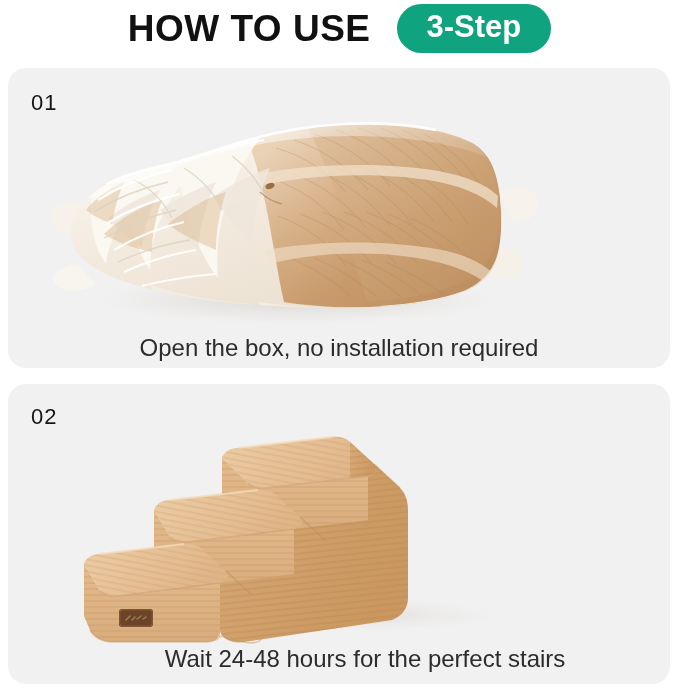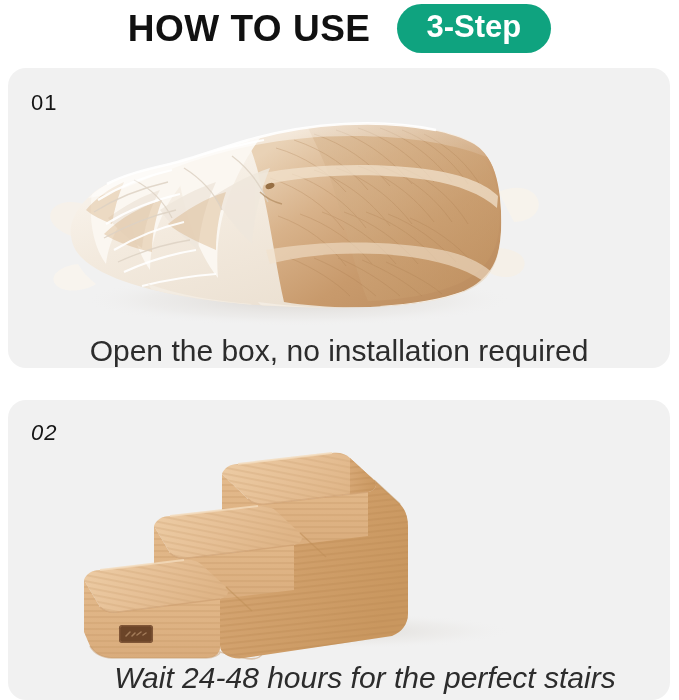--- a/index.html
+++ b/index.html
@@ -52,41 +52,41 @@
   .card {
     position: absolute;
     left: 8px;
     width: 662px;
     height: 300px;
     background: #f1f1f1;
     border-radius: 18px;
     overflow: hidden;
   }
   #card-1 { top: 68px; }
-  #card-2 { top: 400px; font-style: italic; }
+  #card-2 { top: 384px; }
 
   .step-number {
     position: absolute;
     left: 23px;
     top: 88px - 68px;
     font-size: 22px;
     font-weight: 500;
     color: #151515;
     letter-spacing: 1px;
     line-height: 1;
   }
   #card-1 .step-number { top: 24px; }
   #card-2 .step-number { top: 22px; }
 
   .caption {
     position: absolute;
     left: 0;
     width: 662px;
     text-align: center;
-    font-size: 30px;
+    font-size: 24px;
     font-weight: 400;
     color: #2c2c2c;
     line-height: 1;
   }
   #card-1 .caption { top: 268px; }
   #card-2 .caption { top: 263px; margin-left: 26px; }
 
   .figure {
     position: absolute;
     left: 0;

